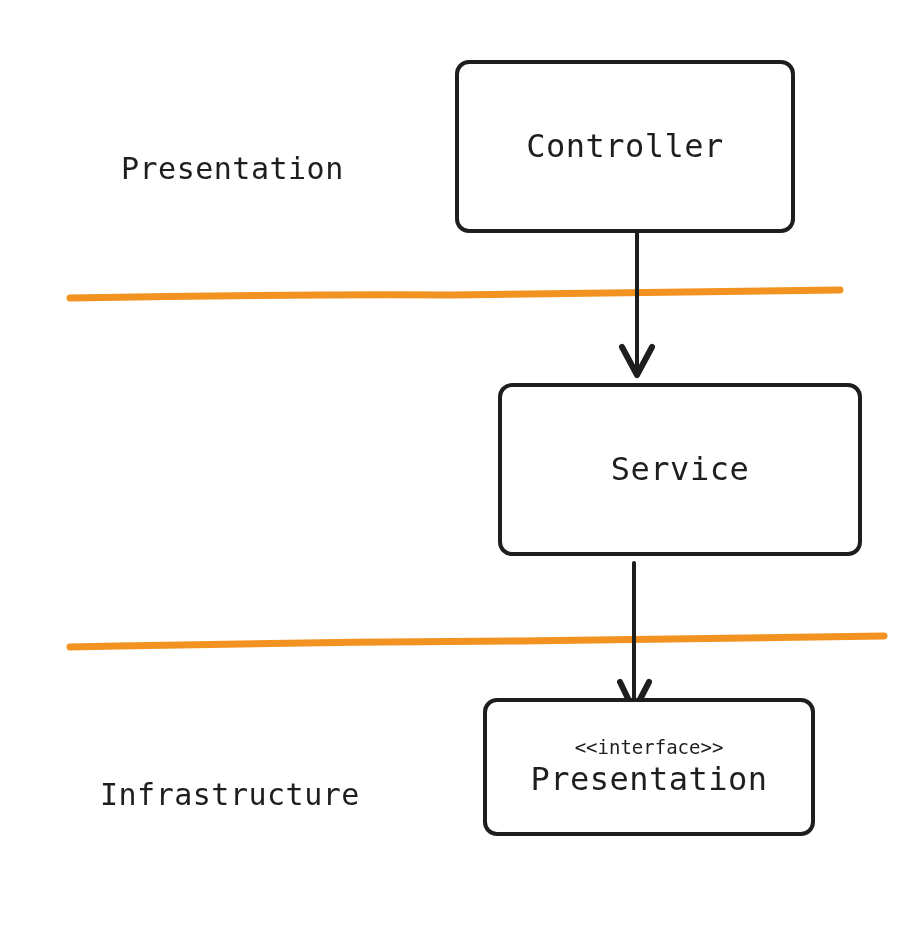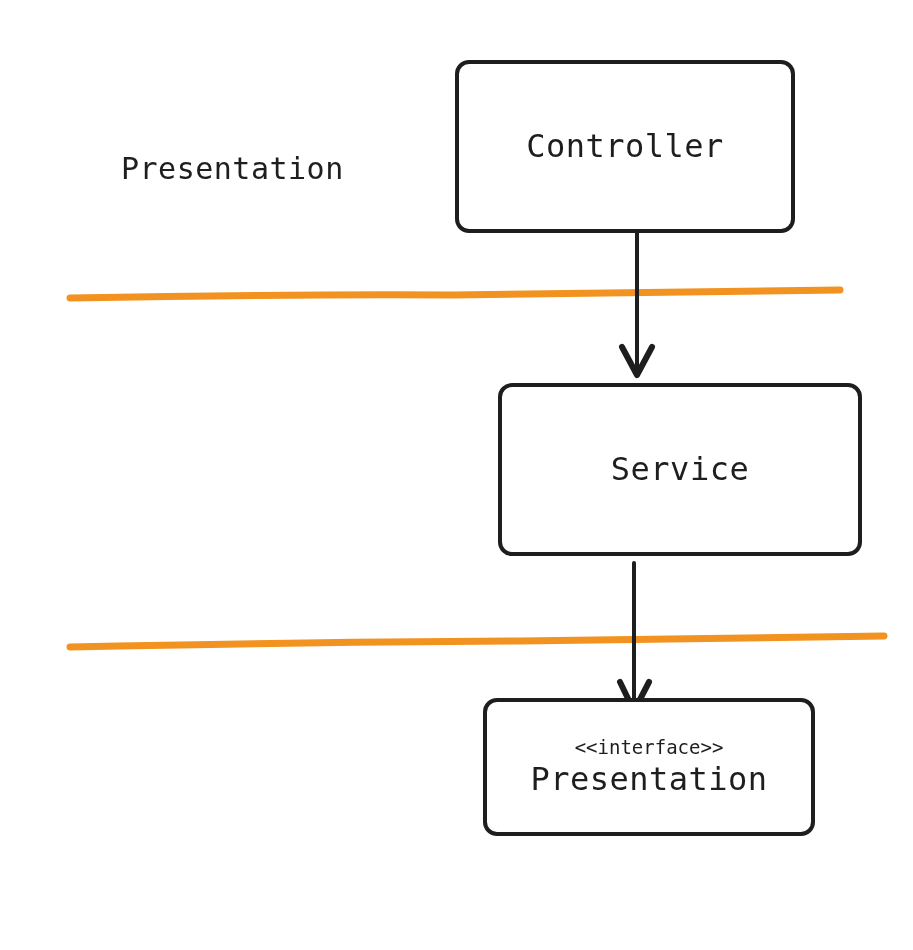--- a/index.html
+++ b/index.html
@@ -92,20 +92,21 @@
 
     <g>
       <path d="M 634 563 L 634 705" stroke="#1e1e1e" stroke-width="4" stroke-linecap="round" fill="none"></path>
       <path d="M 620 682 L 634 711 L 649 682" stroke="#1e1e1e" stroke-width="6" stroke-linecap="round" stroke-linejoin="round" fill="none"></path>
     </g>
   </svg>
 
   <div class="layer-label" style="left:100px; top:154px;margin-left:21px;">Presentation</div>
 
 
+  <div class="layer-label" style="left:100px; top:780px;">Infrastructure</div>
 
   <div class="node-box" style="left:455px; top:60px; width:340px; height:173px;">
     <div class="node-stack">
       <div class="node-title">Controller</div>
     </div>
   </div>
 
   <div class="node-box" style="left:498px; top:383px; width:364px; height:173px;">
     <div class="node-stack">
       <div class="node-title">Service</div>

